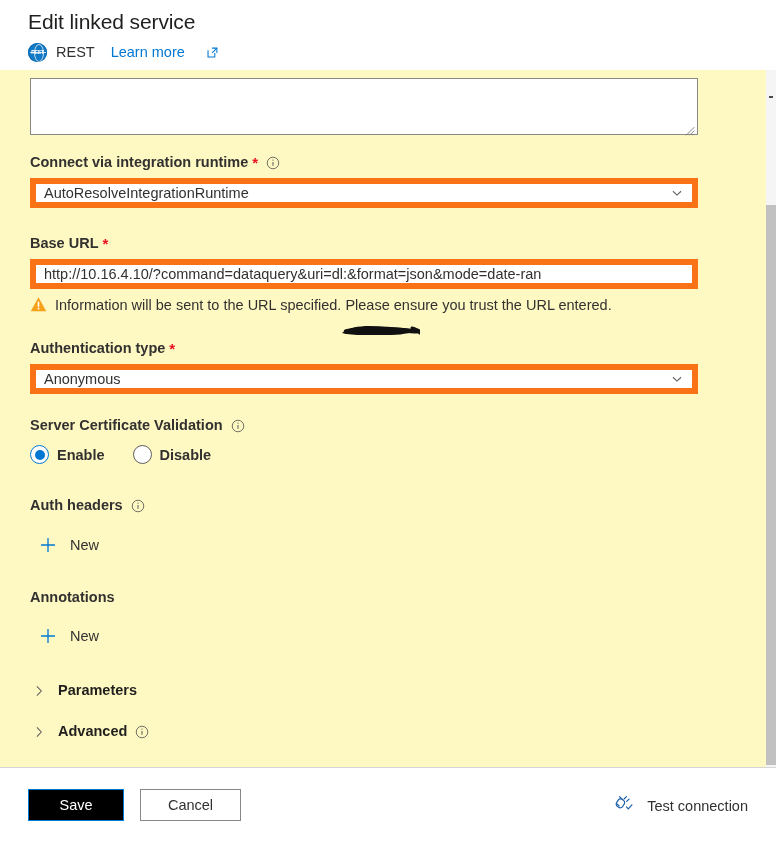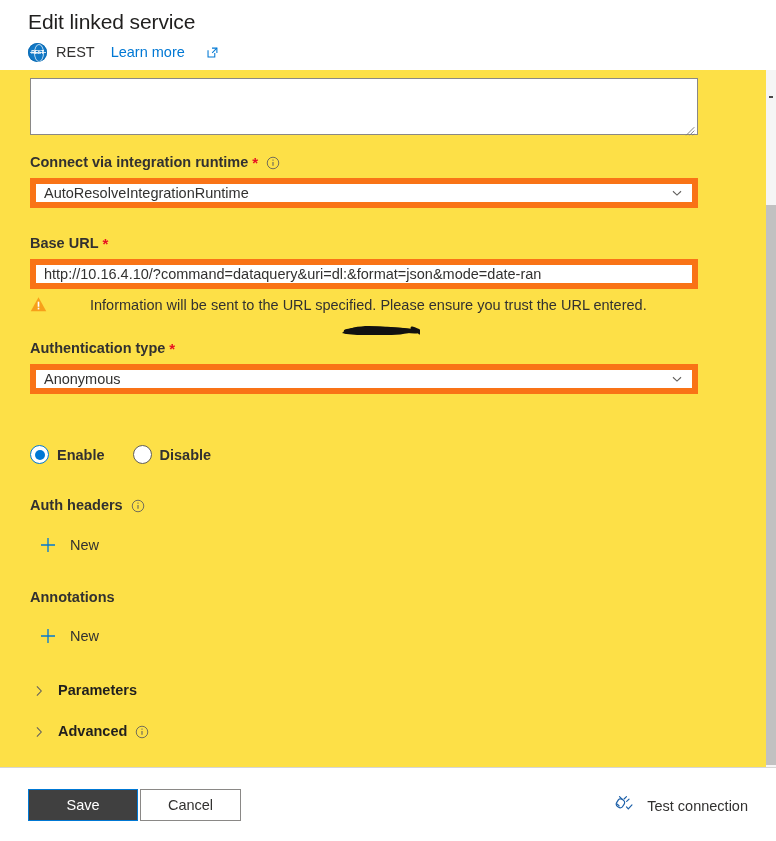--- a/index.html
+++ b/index.html
@@ -94,21 +94,21 @@
     gap: 21px;
   }
   .ext-icon { display: inline-block; width: 13px; height: 13px; }
 
   
   .scrollarea {
     position: absolute;
     top: 70px; left: 0;
     width: 766px;
     height: 697px;
-    background: #fde047;
+    background: #fef9c3;
   }
 
   
   .desc-box {
     position: absolute;
     left: 30px; top: 8px;
     width: 668px;
     height: 57px;
     border: 1px solid #8a8886;
     border-top: 1px solid #8a8886;
@@ -176,21 +176,20 @@
     pointer-events: none;
   }
 
   .warn-row {
     position: absolute;
     left: 30px;
     display: flex;
     align-items: center;
     font-size: 14.5px;
     color: #323130;
-    gap: 35px;
   }
   .warn-icon { width: 17px; height: 17px; margin-right: 8px; flex: 0 0 auto; }
 
   
   .radio-row { position: absolute; left: 30px; display: flex; align-items: center; }
   .radio {
     display: flex; align-items: center;
     font-size: 14.5px; color: #323130;
     cursor: pointer;
     margin-right: 28px;
@@ -287,22 +286,22 @@
     height: 32px;
     font-size: 14.5px;
     font-family: "Liberation Sans", sans-serif;
     display: flex;
     align-items: center;
     justify-content: center;
     cursor: pointer;
   }
   .btn-primary {
     left: 28px;
-    width: 110px;
-    background: #404040;
+    width: 96px;
+    background: #000000;
     color: #fff;
     border: 1px solid #0078d4;
   }
   .btn-secondary {
     left: 140px;
     width: 101px;
     background: #fff;
     color: #323130;
     border: 1px solid #8a8886;
   }
@@ -414,20 +413,30 @@
       <div class="select-box">
         <span class="val">Anonymous</span>
         <span class="chev">
           <svg viewBox="0 0 16 16" width="14" height="14" fill="none" stroke="#605e5c" stroke-width="1.2">
             <path d="M3.4 6L8 10.4L12.6 6"></path>
           </svg>
         </span>
       </div>
     </div>
 
+    <div class="section-head" style="top:345px;">
+      <span>Server Certificate Validation</span>
+      <span class="info-icon">
+        <svg viewBox="0 0 16 16" width="14" height="14" fill="none" stroke="#605e5c" stroke-width="1">
+          <circle cx="8" cy="8" r="6.6"></circle>
+          <path d="M8 6.9v4.2" stroke-width="1.2"></path>
+          <circle cx="8" cy="4.7" r="0.75" fill="#605e5c" stroke="none"></circle>
+        </svg>
+      </span>
+    </div>
 
     <div class="radio-row" style="top:375px;font-weight:bold;">
       <span class="radio on">
         <span class="dot"></span>
         <span>Enable</span>
       </span>
       <span class="radio">
         <span class="dot"></span>
         <span>Disable</span>
       </span>

